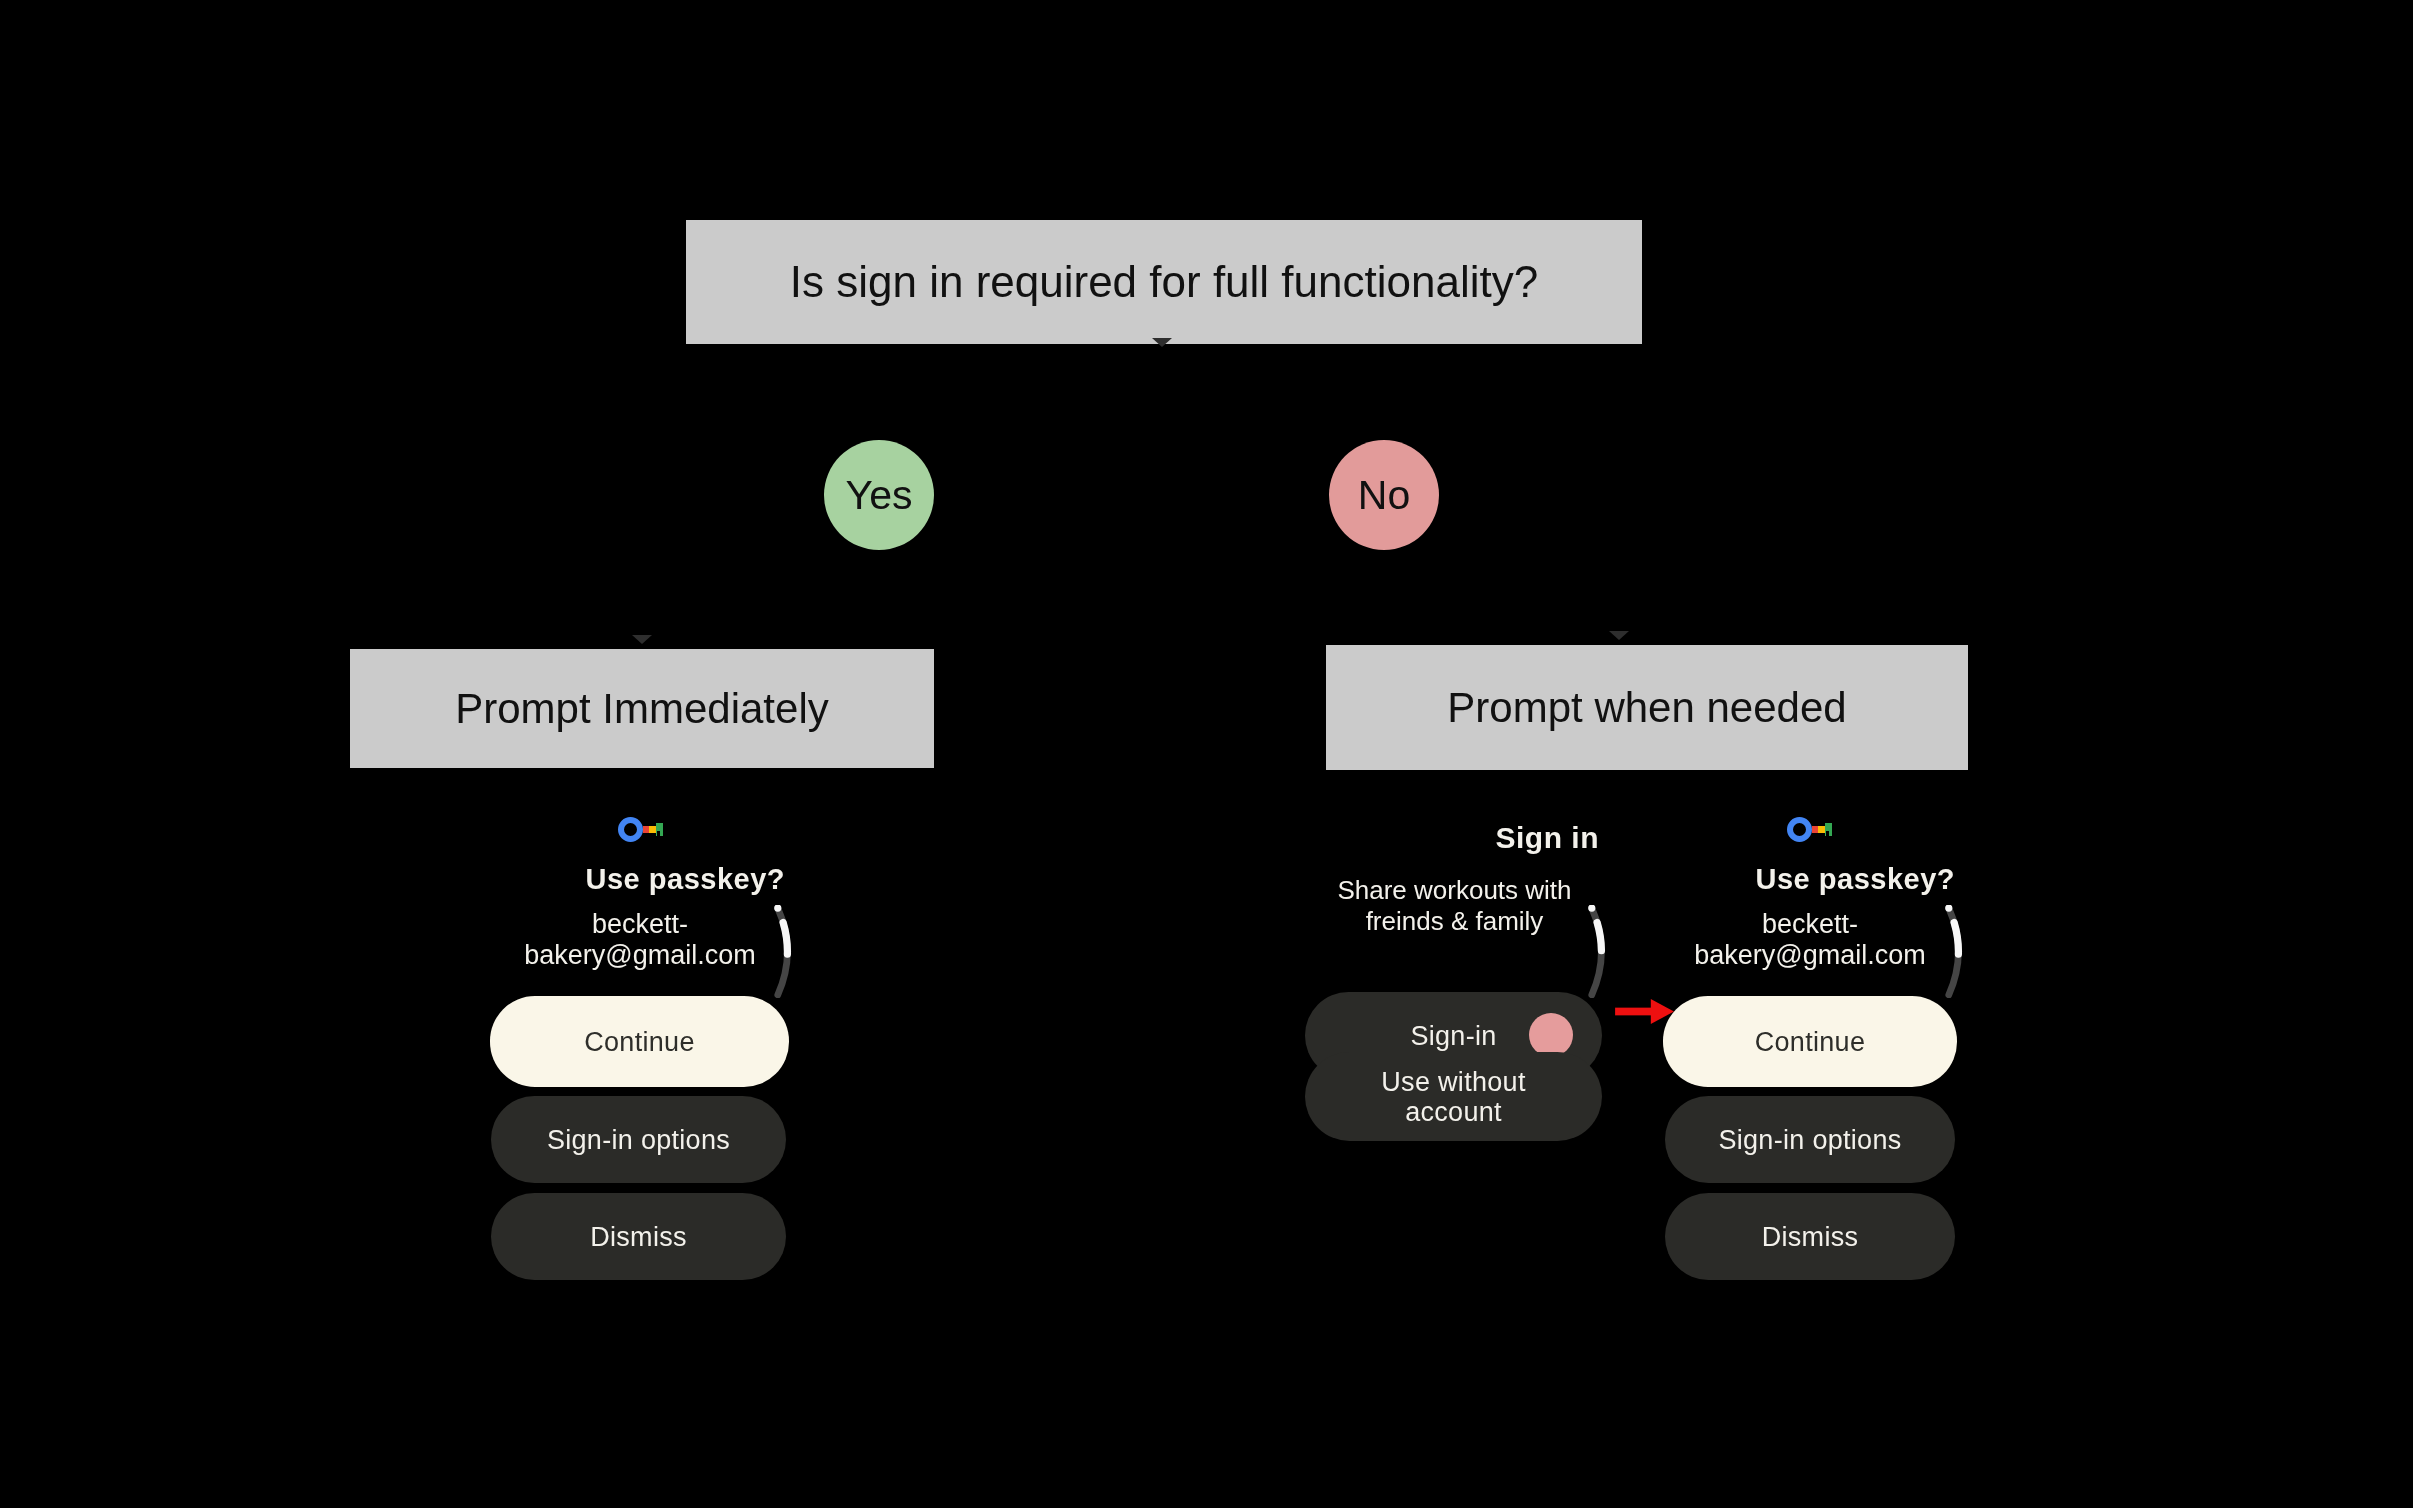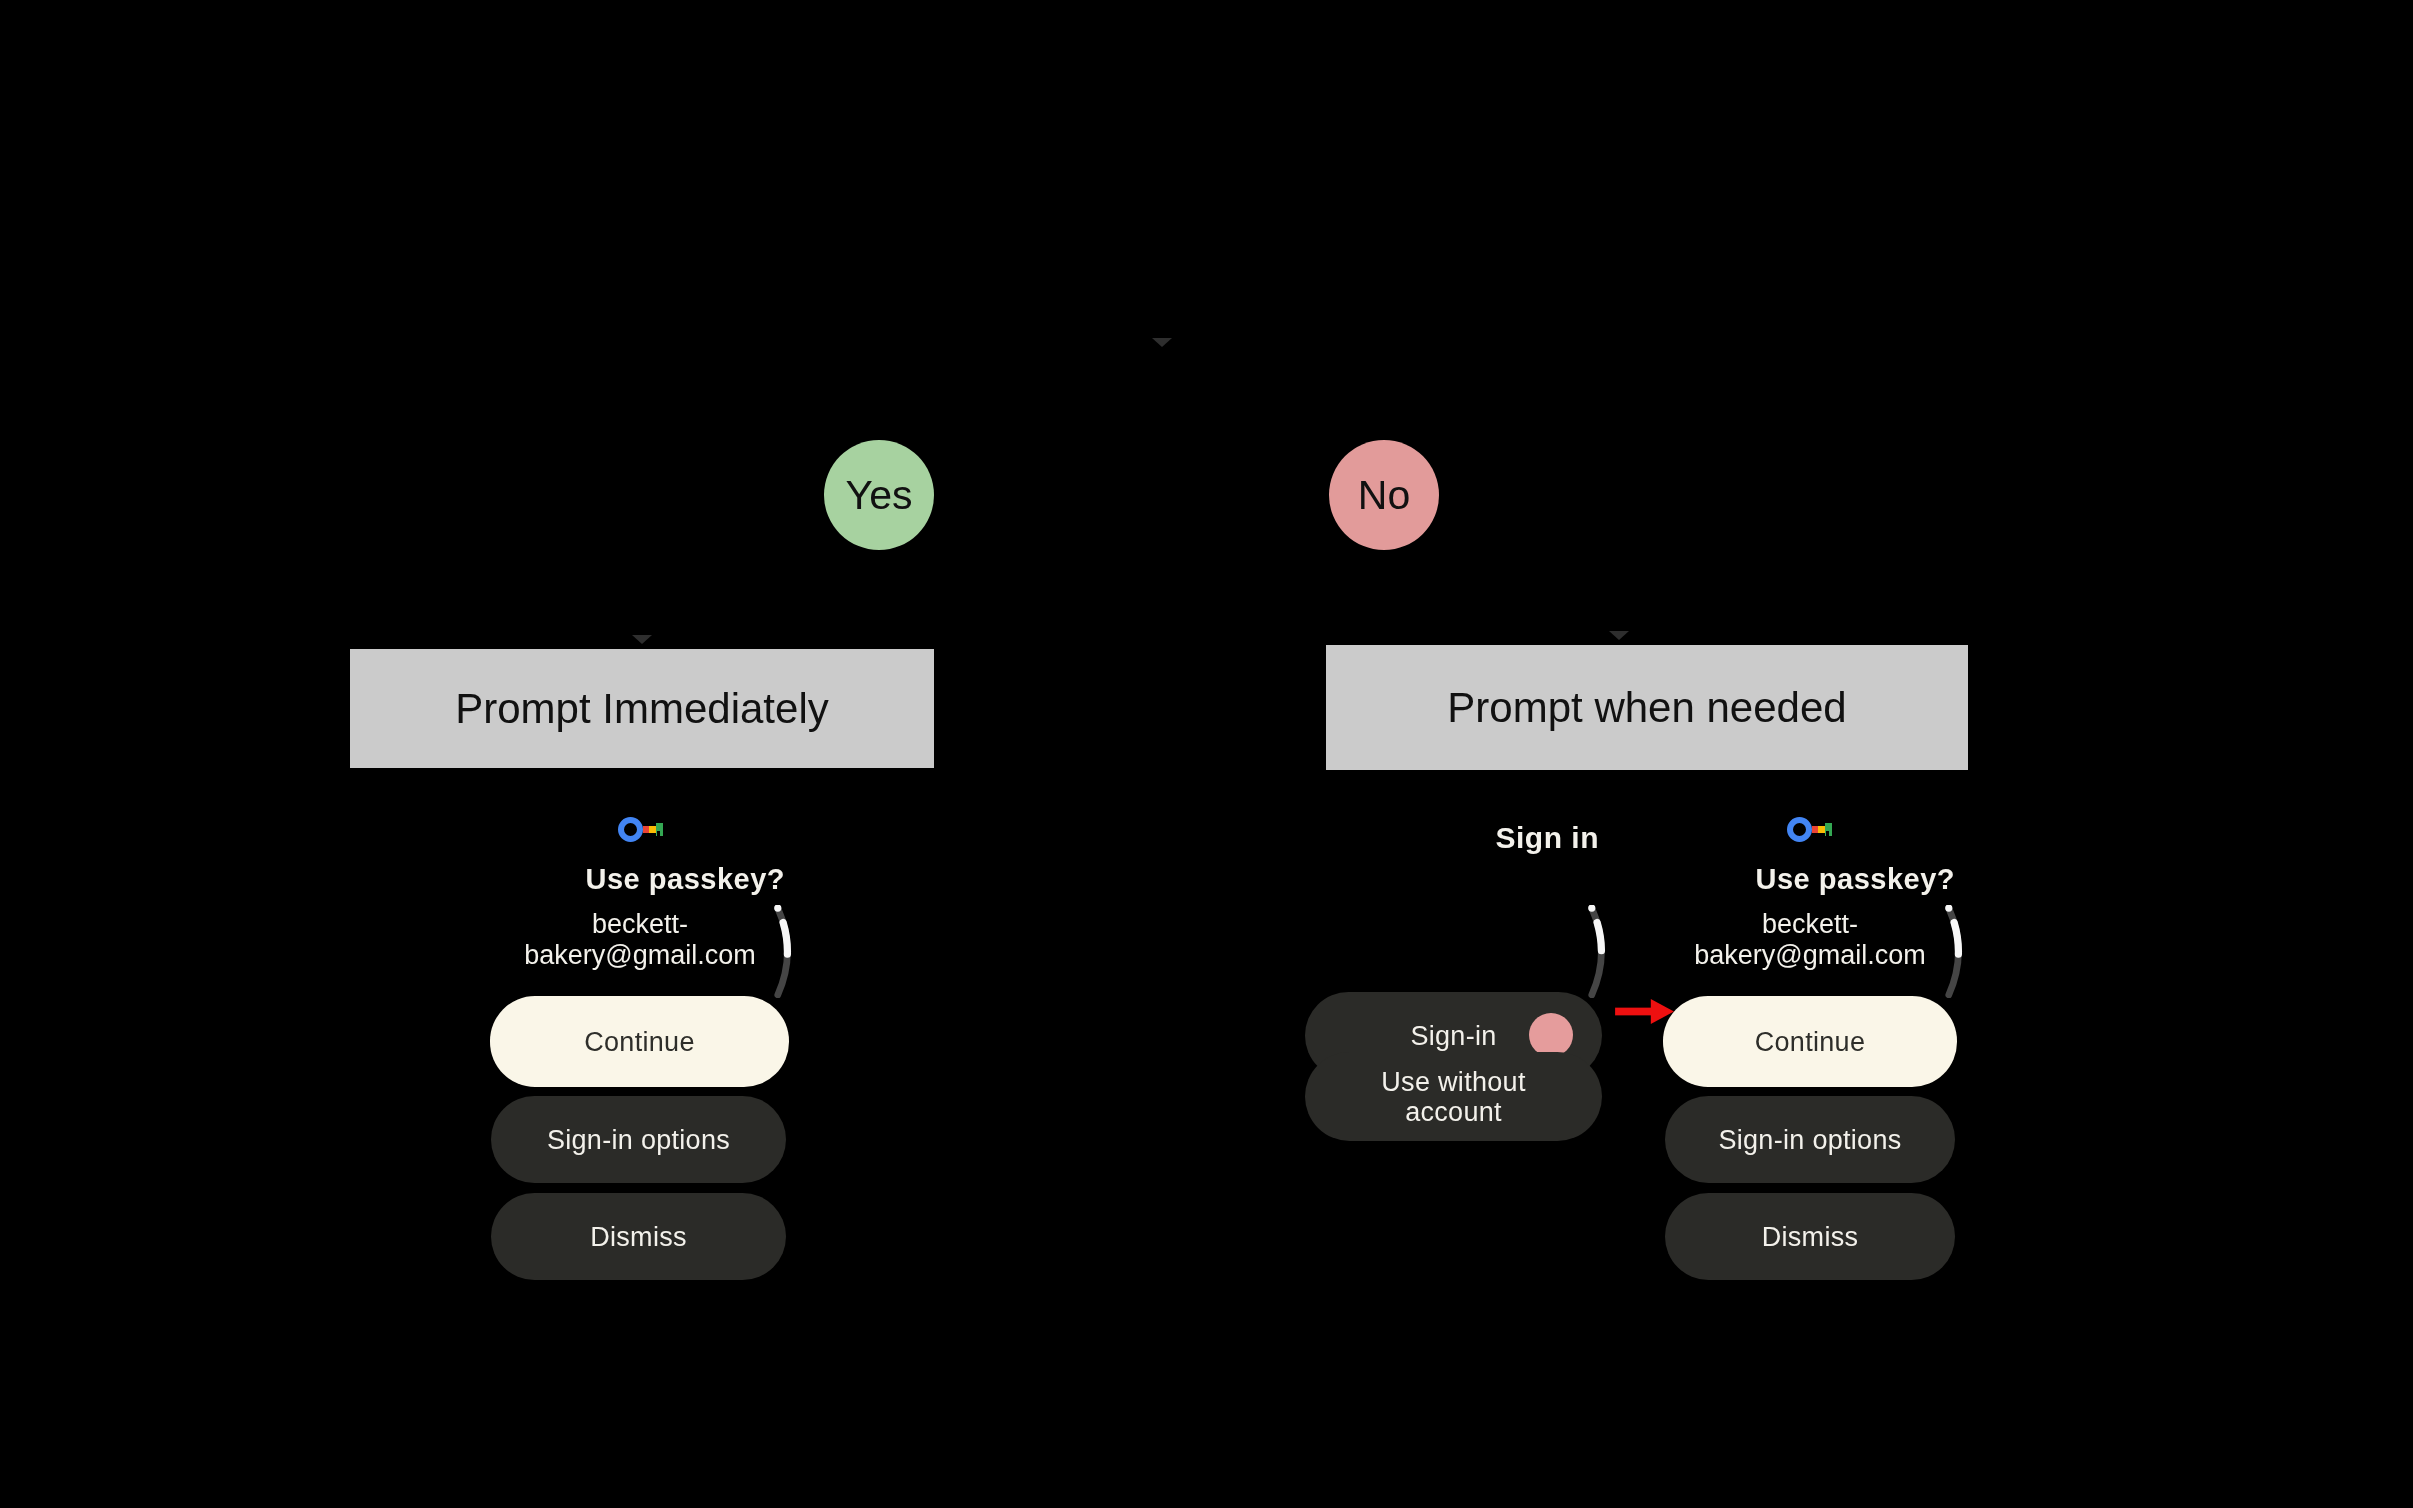--- a/index.html
+++ b/index.html
@@ -60,20 +60,23 @@
   .arc{position:absolute;}
   .tap-dot{position:absolute;right:29px;top:21px;width:44px;height:44px;border-radius:50%;
     background:var(--cursor-pink,#e59c9c);}
   .red-arrow{position:absolute;}
 </style>
 </head>
 <body>
 
 <div id="canvas">
 
+  <div class="fc-box fc-title">
+    <span>Is sign in required for full functionality?</span>
+  </div>
   <div class="arrow-mark" style="left:1152px;top:338px;"></div>
 
   <div class="fc-circle fc-yes">
     <span>Yes</span>
   </div>
   <div class="fc-circle fc-no">
     <span>No</span>
   </div>
 
   <div class="arrow-mark" style="left:632px;top:635px;"></div>
@@ -106,20 +109,24 @@
     <span>Continue</span>
   </div>
   <div class="pill" style="left:491px;top:1096px;width:295px;height:87px;">
     <span>Sign-in options</span>
   </div>
   <div class="pill" style="left:491px;top:1193px;width:295px;height:87px;">
     <span>Dismiss</span>
   </div>
 
   <div class="w-title" style="left:1309px;top:821px;font-size:30px;font-weight:700;">Sign in</div>
+  <div class="w-sub" style="left:1295px;top:875px;width:319px;">
+    <span>Share workouts with</span><br>
+    <span>freinds &amp; family</span>
+  </div>
   <svg class="arc" style="left:1586px;top:905px;" width="27" height="93" viewBox="0 0 28 96">
     <path d="M6 3 Q 26 48 6 93" fill="none" stroke="#454545" stroke-width="7" stroke-linecap="round"></path>
     <path d="M6 3 Q 26 48 6 93" fill="none" stroke="#f7f7f7" stroke-width="7.5" stroke-linecap="round" pathLength="100" stroke-dasharray="0 17 32 100"></path>
   </svg>
   <div class="pill" style="left:1305px;top:956px;width:297px;height:87px;margin-top:36px;">
     <span>Sign-in</span>
     <span class="tap-dot"></span>
   </div>
   <div class="pill" style="left:1305px;top:1052px;width:297px;height:89px;">
     <span>Use without</span>

